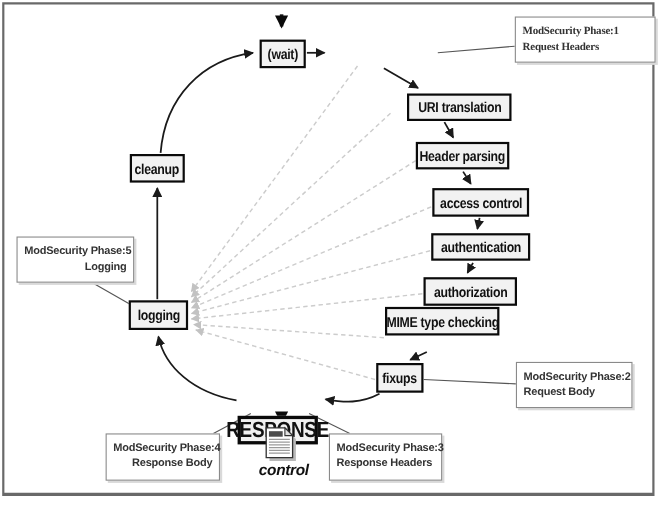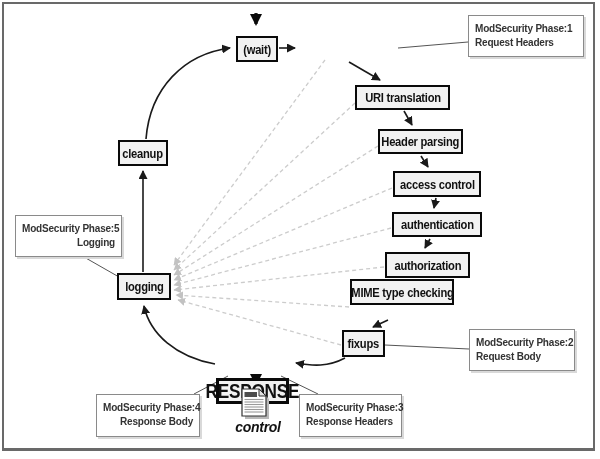--- a/index.html
+++ b/index.html
@@ -76,21 +76,21 @@
       <path d="M215,364 C176,357 150,334 144,306" marker-end="url(#mb)"></path>
       <path d="M143,272 L143,171" marker-end="url(#mb)"></path>
       <path d="M146,139 C150,88 184,54 230,48" marker-end="url(#mb)"></path>
       <path d="M256,377 L256,384" stroke-width="3.2" marker-end="url(#mbig)"></path>
     </g>
   </svg>
 
   <div class="node" style="left:236px;top:36px;width:42px;height:26px;">
     <span class="nlabel">(wait)</span>
   </div>
-  <div class="node" style="left:355px;top:85px;width:95px;height:25px;">
+  <div class="node" style="left:370px;top:85px;width:95px;height:25px;">
     <span class="nlabel">URI translation</span>
   </div>
   <div class="node" style="left:378px;top:129px;width:85px;height:25px;">
     <span class="nlabel">Header parsing</span>
   </div>
   <div class="node" style="left:393px;top:171px;width:88px;height:26px;">
     <span class="nlabel">access control</span>
   </div>
   <div class="node" style="left:392px;top:212px;width:90px;height:25px;text-align:right;">
     <span class="nlabel">authentication</span>
@@ -107,21 +107,21 @@
   <div class="node big" style="left:216px;top:350px;width:73px;height:26px;">
     <span class="nlabel">RESPONSE</span>
   </div>
   <div class="node" style="left:117px;top:273px;width:54px;height:27px;">
     <span class="nlabel">logging</span>
   </div>
   <div class="node" style="left:118px;top:140px;width:50px;height:26px;">
     <span class="nlabel">cleanup</span>
   </div>
 
-  <div class="ann" style="left:468px;top:15px;width:116px;height:42px;">
+  <div class="ann" style="left:468px;top:15px;width:128px;height:42px;font-family:Liberation Serif, serif;">
     <div>ModSecurity Phase:1</div>
     <div>Request Headers</div>
   </div>
   <div class="ann" style="left:469px;top:329px;width:106px;height:42px;">
     <div>ModSecurity Phase:2</div>
     <div>Request Body</div>
   </div>
   <div class="ann" style="left:299px;top:394px;width:103px;height:43px;">
     <div>ModSecurity Phase:3</div>
     <div>Response Headers</div>

